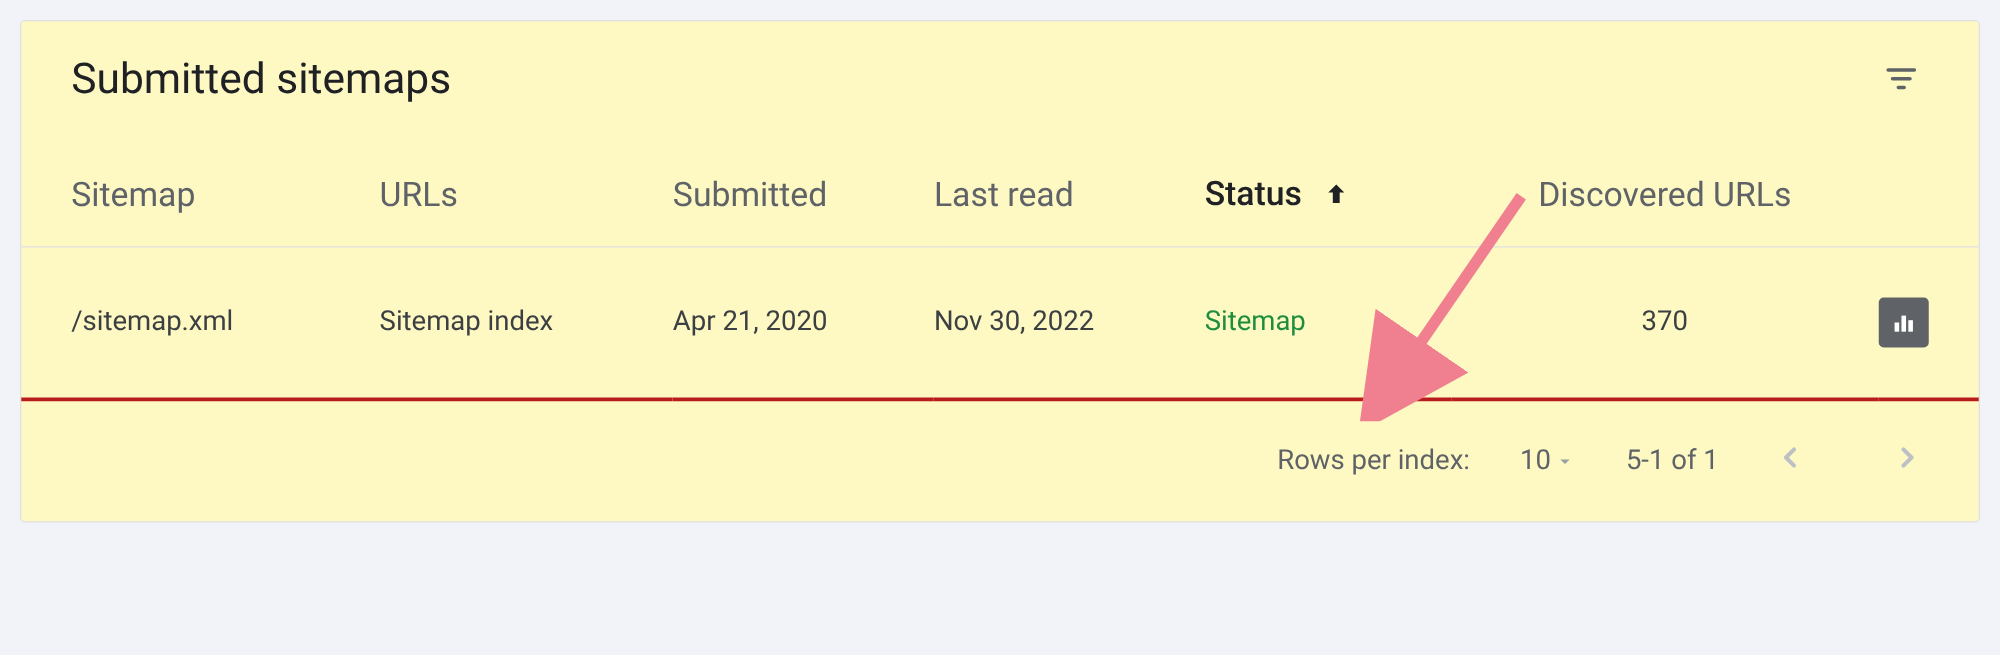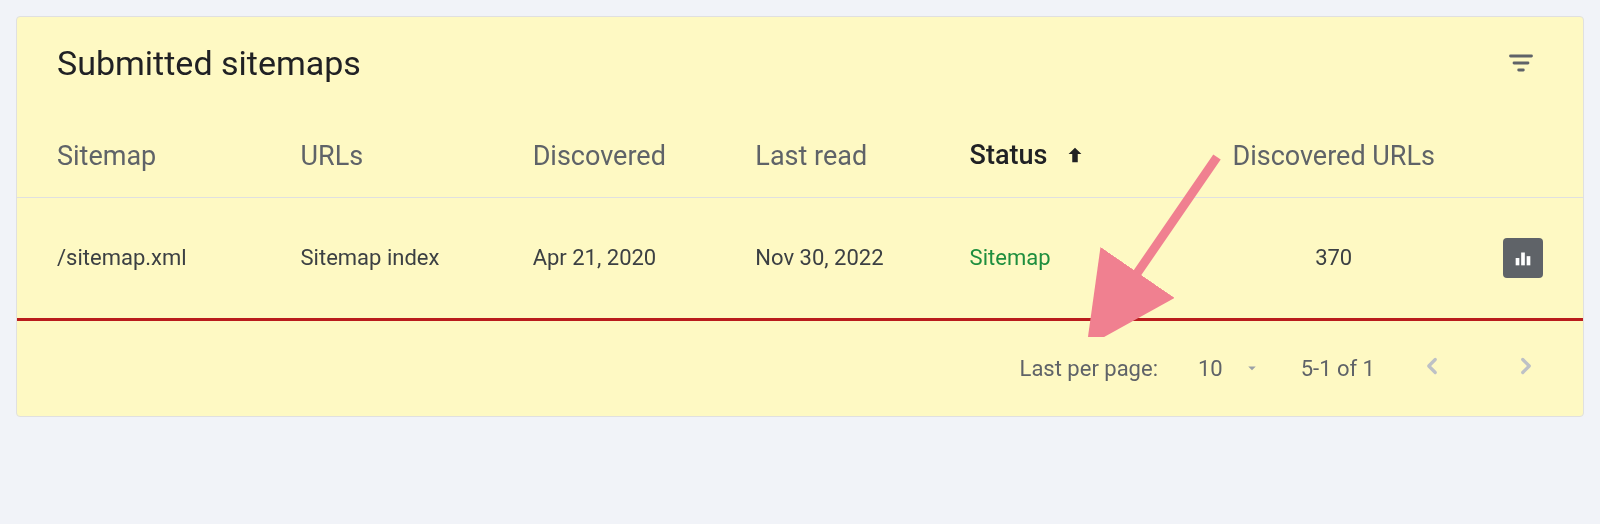--- a/index.html
+++ b/index.html
@@ -82,21 +82,21 @@
       align-items: center;
       justify-content: flex-end;
       gap: 40px;
       padding: 28px 40px;
       font-size: 22px;
       color: #5f6368;
     }
     .rows-select {
       display: inline-flex;
       align-items: center;
-      gap: 20px;
+      gap: 2px;
       cursor: pointer;
     }
     .page-arrows {
       display: inline-flex;
       align-items: center;
       gap: 60px;
     }
     .page-arrow {
       color: #bdc1c6;
       cursor: pointer;
@@ -119,21 +119,21 @@
         <path d="M3 6h18M6 12h12M10 18h4" stroke="#5f6368" stroke-width="2.4" stroke-linecap="round"></path>
       </svg>
     </div>
   </div>
 
   <table>
     <thead>
       <tr>
         <th><span>Sitemap</span></th>
         <th><span>URLs</span></th>
-        <th><span>Discovered</span></th>
+        <th><span>Submitted</span></th>
         <th><span>Last read</span></th>
         <th class="sorted">
           <span>Status</span>
           <span class="sort-arrow">
             <svg width="22" height="22" viewBox="0 0 24 24">
                 <path d="M12 4l-7 7h4v9h6v-9h4z" fill="#202124"></path>
               </svg>
           </span>
         </th>
         <th class="right"><span>Discovered URLs</span></th>
@@ -155,21 +155,21 @@
               <rect x="10" y="6" width="4" height="14" fill="#fff"></rect>
               <rect x="16" y="10" width="4" height="10" fill="#fff"></rect>
             </svg>
           </span>
         </td>
       </tr>
     </tbody>
   </table>
 
   <div class="pagination">
-    <span>Last per page:</span>
+    <span>Rows per index:</span>
     <span class="rows-select">
       <span>10</span>
       <svg width="18" height="18" viewBox="0 0 24 24">
           <path d="M7 10l5 5 5-5z" fill="#9aa0a6"></path>
         </svg>
     </span>
     <span>5-1 of 1</span>
     <span class="page-arrows">
       <span class="page-arrow">
         <svg width="26" height="26" viewBox="0 0 24 24">

